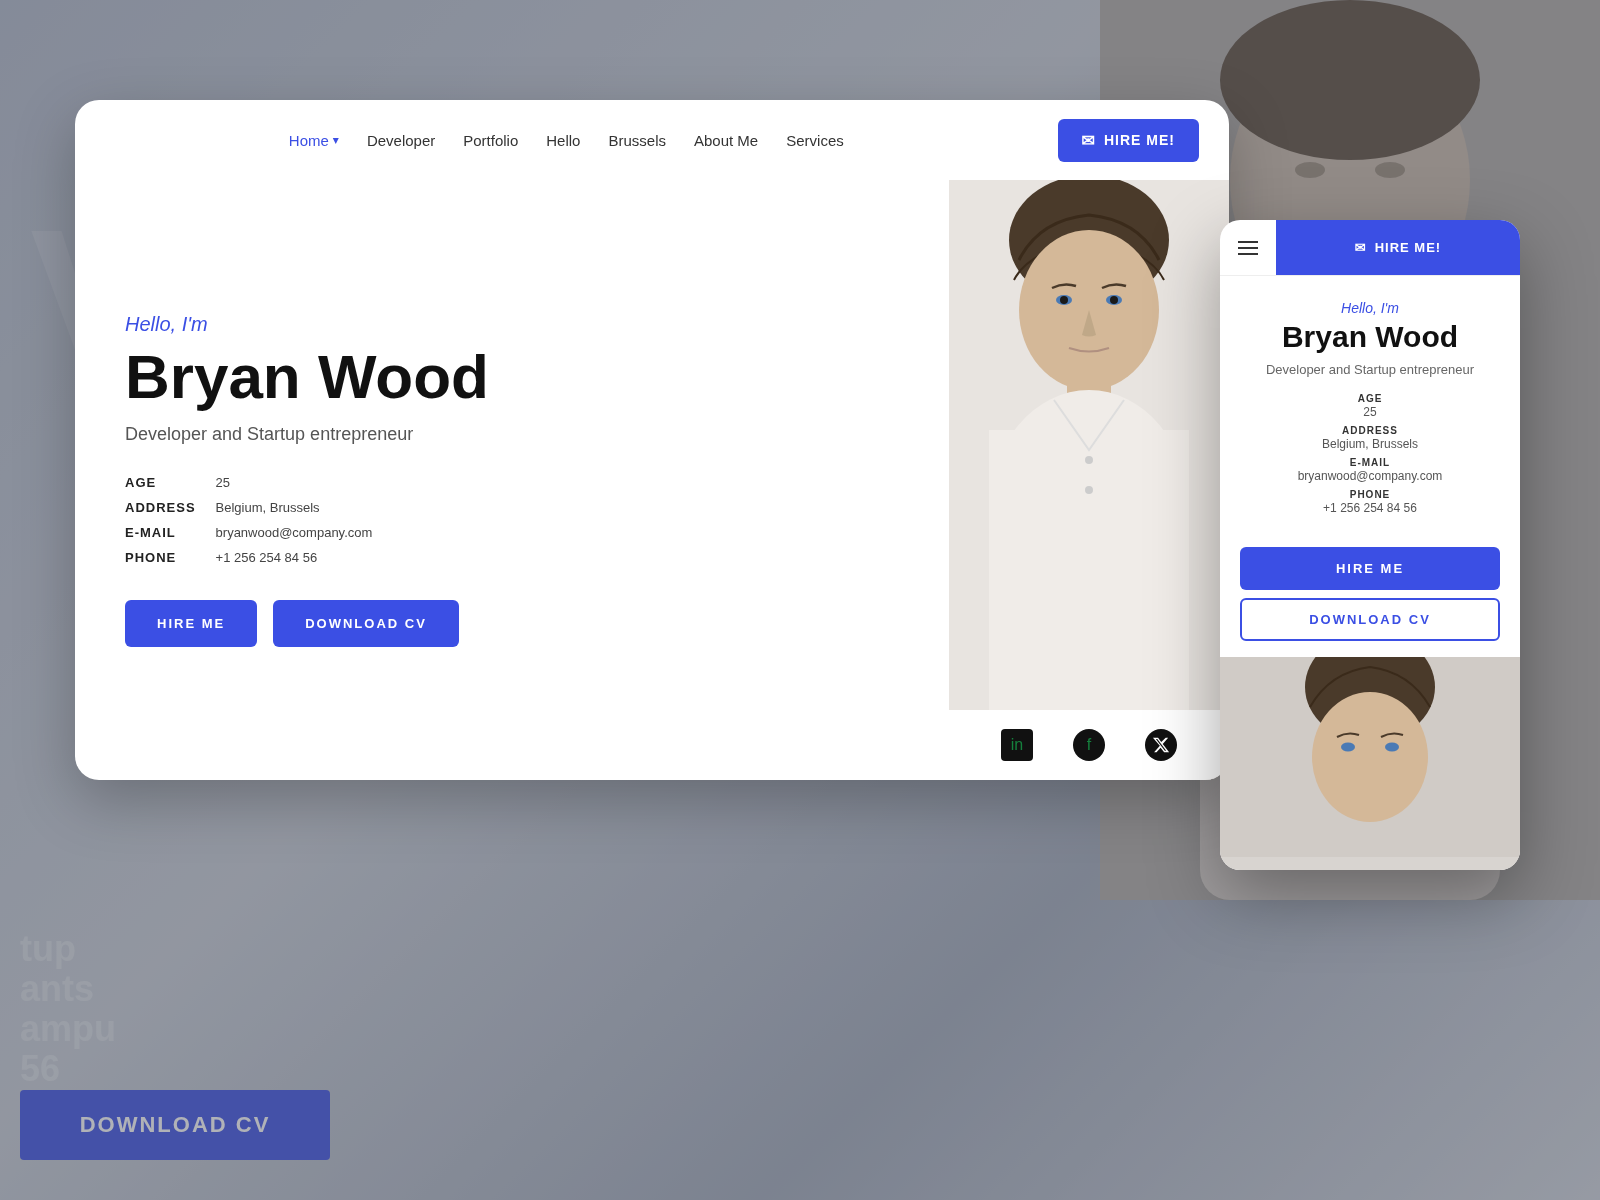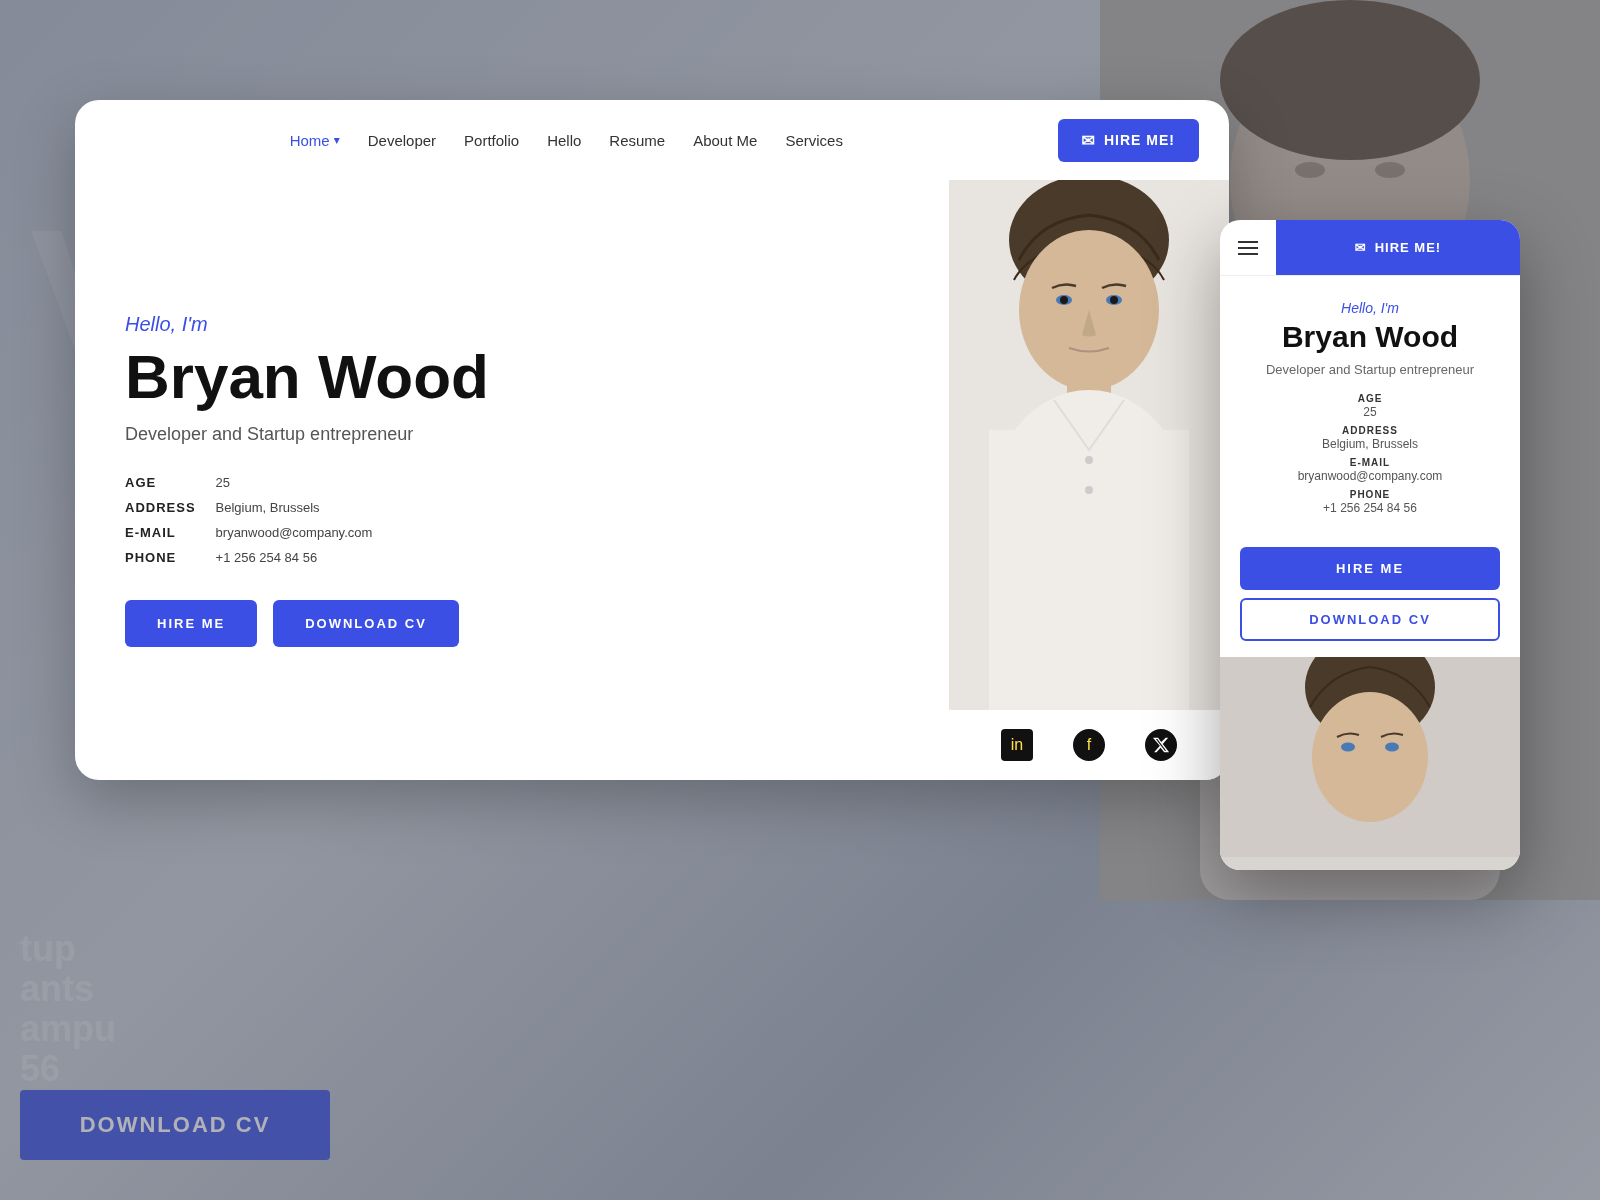--- a/index.html
+++ b/index.html
@@ -242,21 +242,21 @@
     }
 
     .social-icon {
       width: 32px;
       height: 32px;
       background: #111;
       border-radius: 4px;
       display: flex;
       align-items: center;
       justify-content: center;
-      color: #fde047;
+      color: #15803d;
       font-size: 16px;
       cursor: pointer;
     }
 
     
     .mobile-card {
       position: absolute;
       right: 80px;
       top: 220px;
       width: 300px;
@@ -460,21 +460,21 @@
 <div style="position:absolute;inset:0;background:rgba(80,85,95,0.45)"></div>
 
 <div class="desktop-card">
 
   <nav class="desktop-nav">
     <div class="nav-items">
       <a class="nav-item active">Home</a>
       <a class="nav-item">Developer</a>
       <a class="nav-item">Portfolio</a>
       <a class="nav-item">Hello</a>
-      <a class="nav-item">Resume</a>
+      <a class="nav-item">Brussels</a>
       <a class="nav-item">About Me</a>
       <a class="nav-item">Services</a>
     </div>
     <button class="hire-btn-nav">
       <span class="mail-icon">✉</span>
       <span>HIRE ME!</span>
     </button>
   </nav>
 
   <div class="desktop-content">

